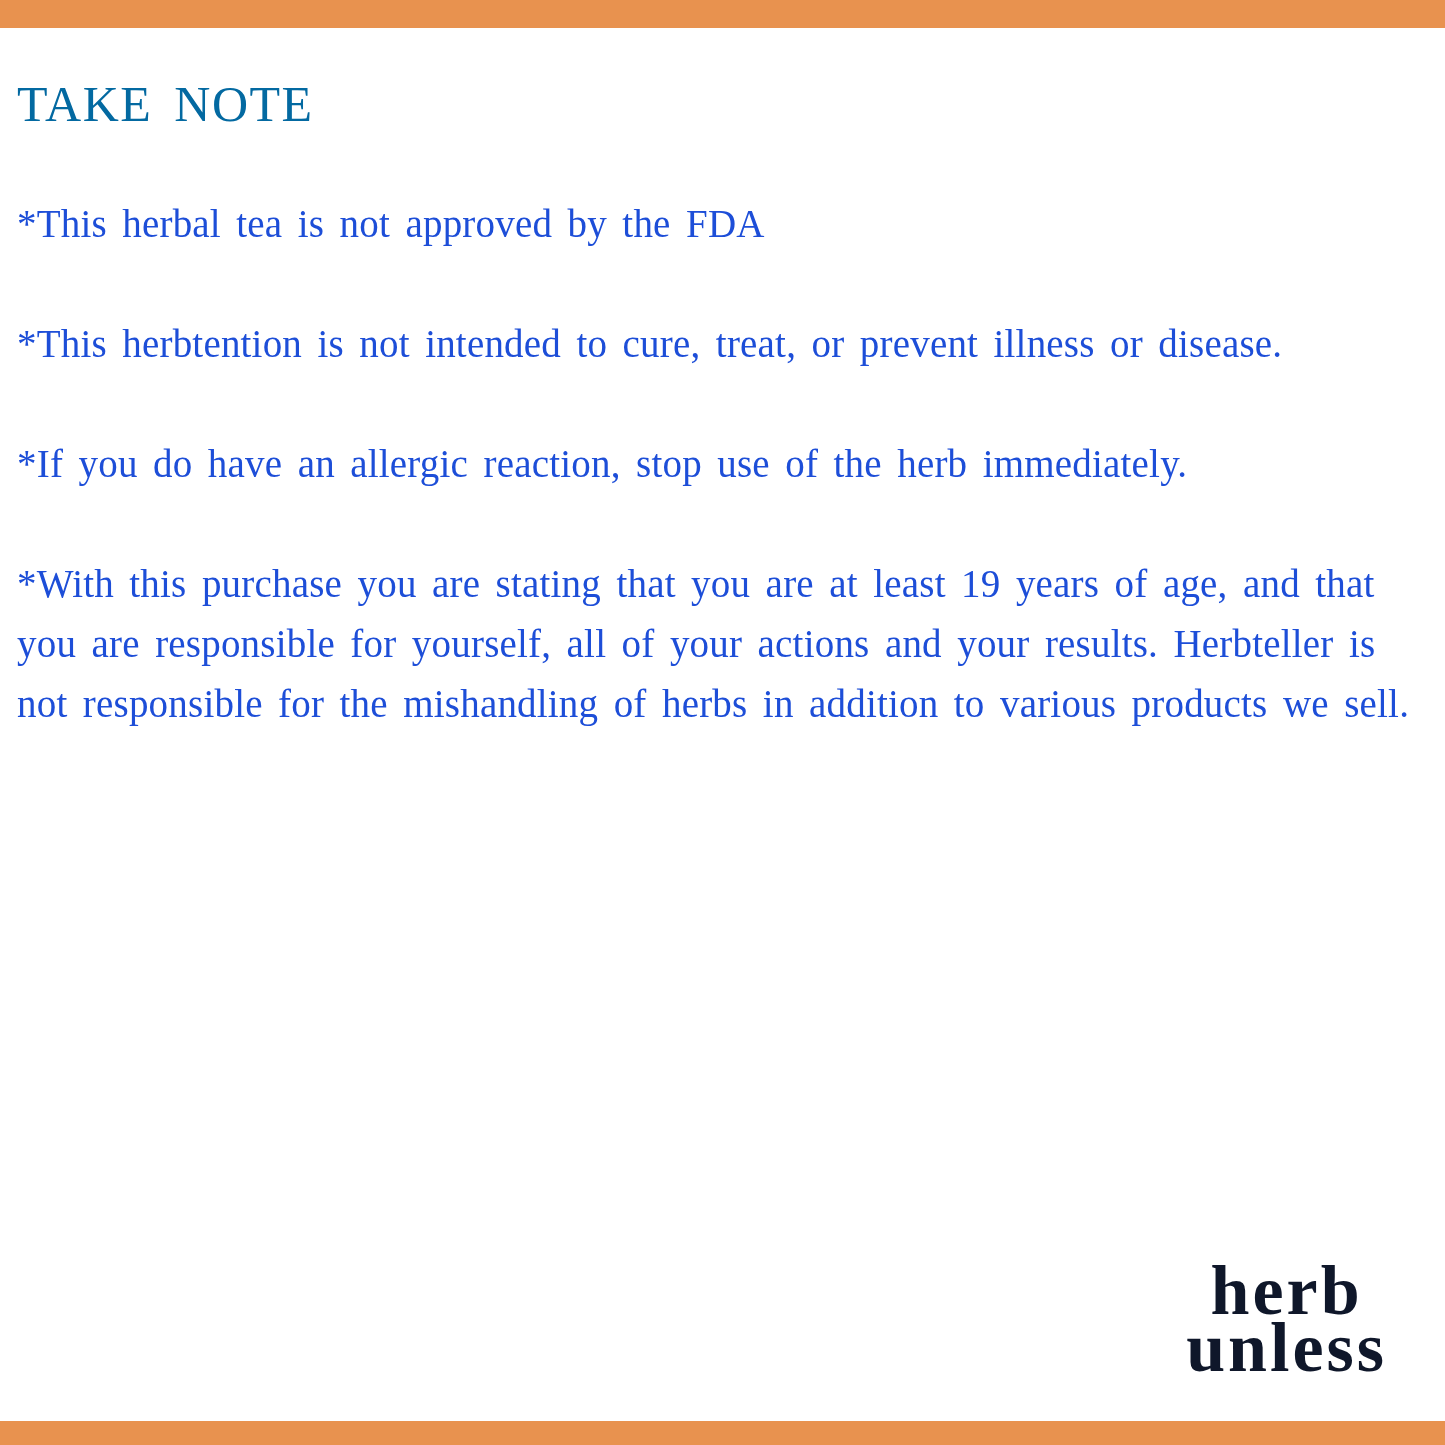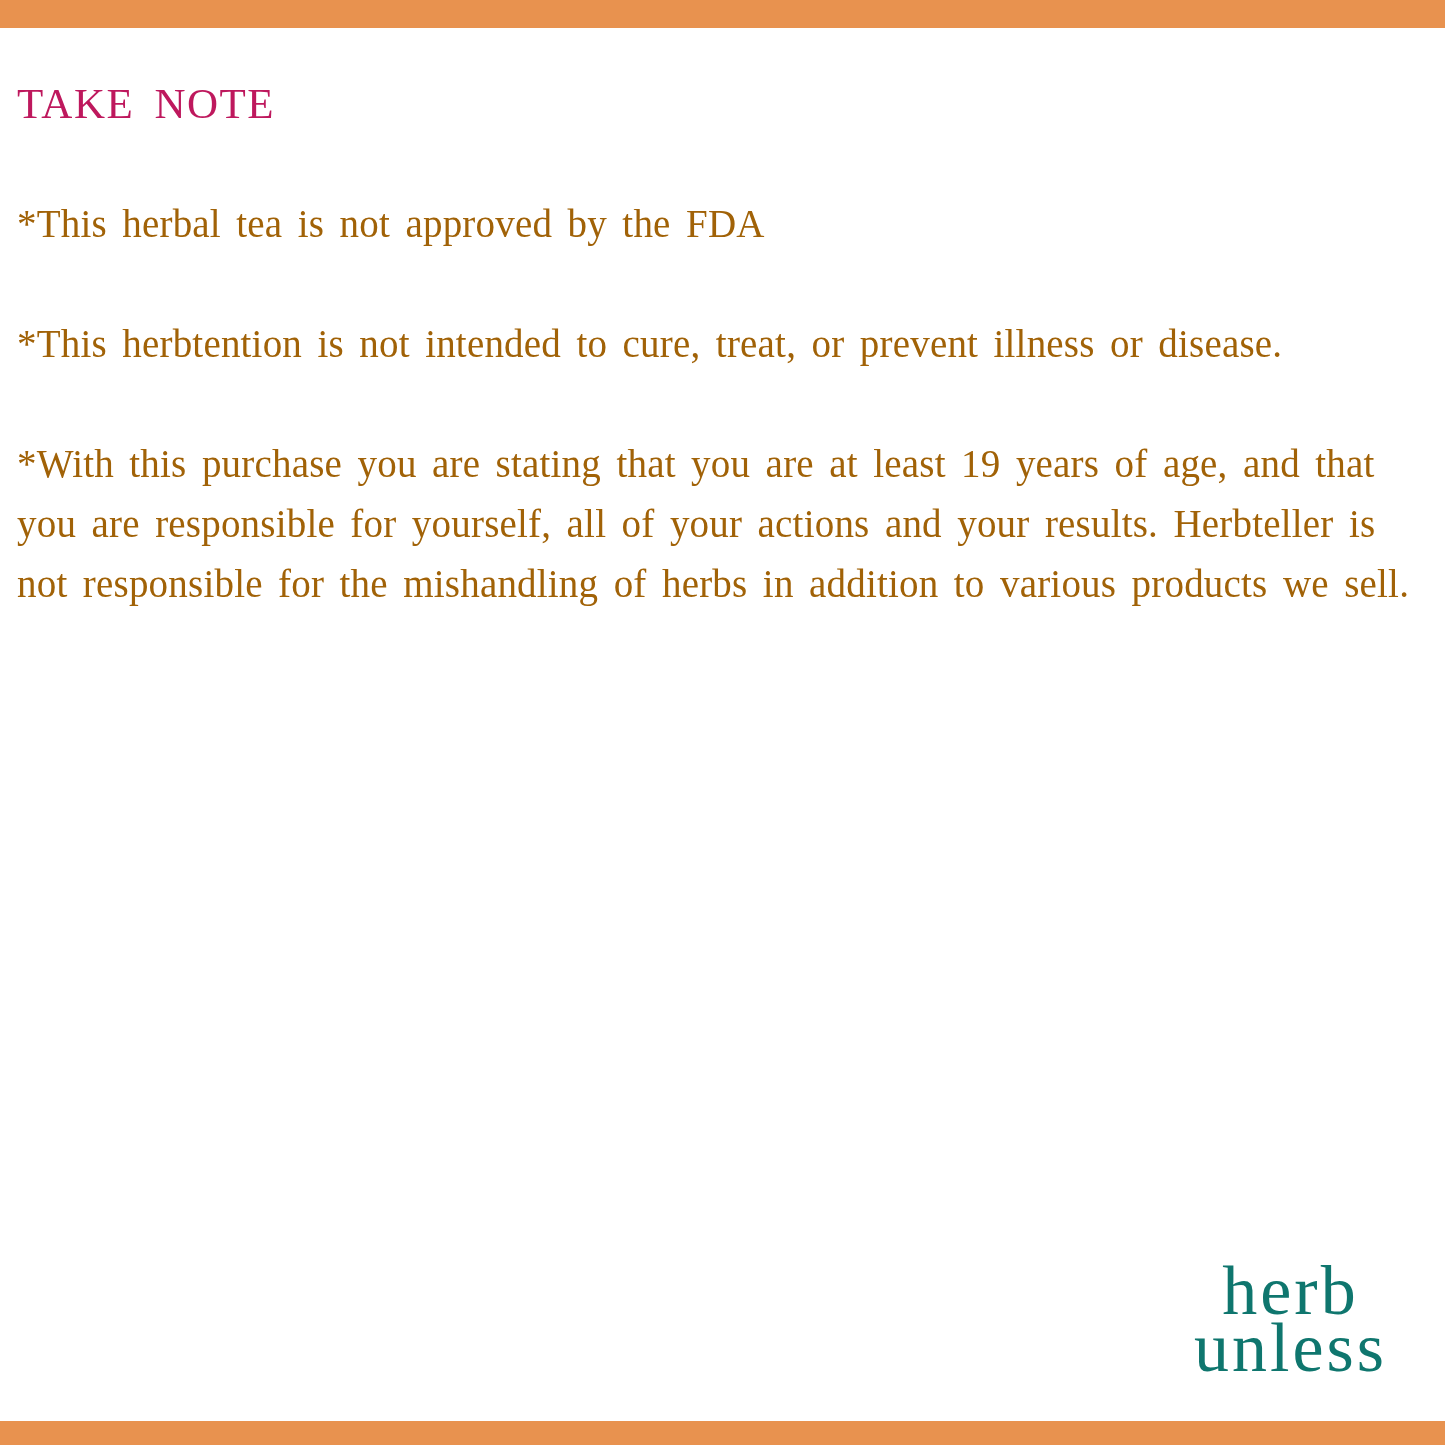--- a/index.html
+++ b/index.html
@@ -25,61 +25,62 @@
   .accent-bar.bottom { bottom: 0; height: 24px; }
 
   .content {
     position: absolute;
     top: 28px;
     left: 17px;
     width: 1394px;
   }
   .page-title {
     margin: 46px 0 0 0;
-    font-size: 43px;
+    font-size: 50px;
     font-weight: normal;
     line-height: 60px;
     letter-spacing: 1.5px;
     word-spacing: 8px;
-    color: #be185d;
+    color: #0369a1;
   }
   .disclaimer p {
     margin: 60px 0 0 0;
     font-size: 39px;
     line-height: 60px;
     word-spacing: 0.14em;
     letter-spacing: 0.2px;
     text-align: left;
-    color: #a16207;
+    color: #1d4ed8;
     font-family: Liberation Serif, serif;
   }
   .brand-logo {
     position: absolute;
     right: 58px;
     top: 1262px;
     text-align: center;
     font-size: 70px;
     line-height: 57px;
-    font-weight: normal;
+    font-weight: bold;
     letter-spacing: 3px;
-    color: #0f766e;
+    color: #0f172a;
   }
   .brand-logo .line { display: block; }
 </style>
 </head>
 <body>
 
 <div class="accent-bar top"></div>
 
 <div class="content">
   <h1 class="page-title">TAKE NOTE</h1>
 
   <div class="disclaimer">
     <p>*This herbal tea is not approved by the FDA</p>
     <p>*This herbtention is not intended to cure, treat, or prevent illness or disease.</p>
+    <p>*If you do have an allergic reaction, stop use of the herb immediately.</p>
     <p>*With this purchase you are stating that you are at least 19 years of age, and that you are responsible for yourself, all of your actions and your results. Herbteller is not responsible for the mishandling of herbs in addition to various products we sell.</p>
   </div>
 </div>
 
 <div class="brand-logo">
   <span class="line">herb</span>
   <span class="line">unless</span>
 </div>
 
 <div class="accent-bar bottom"></div>

